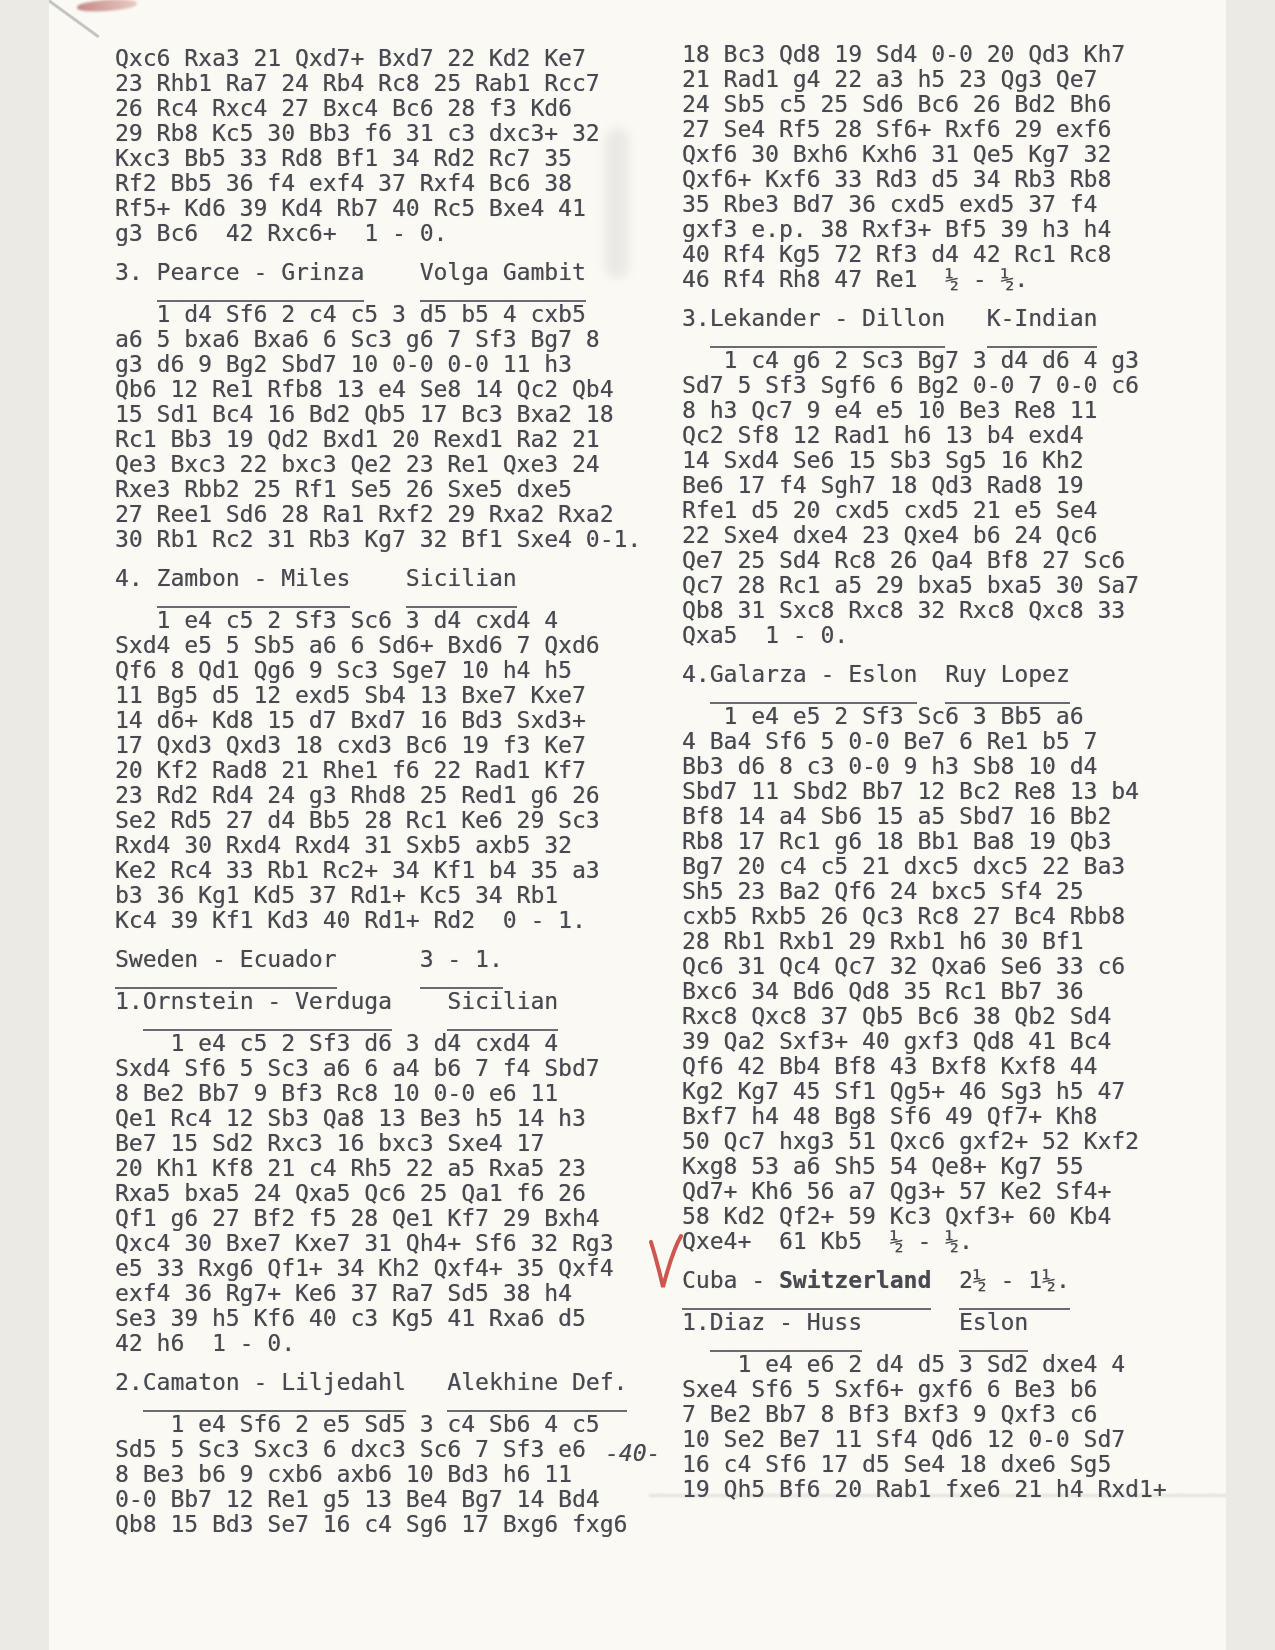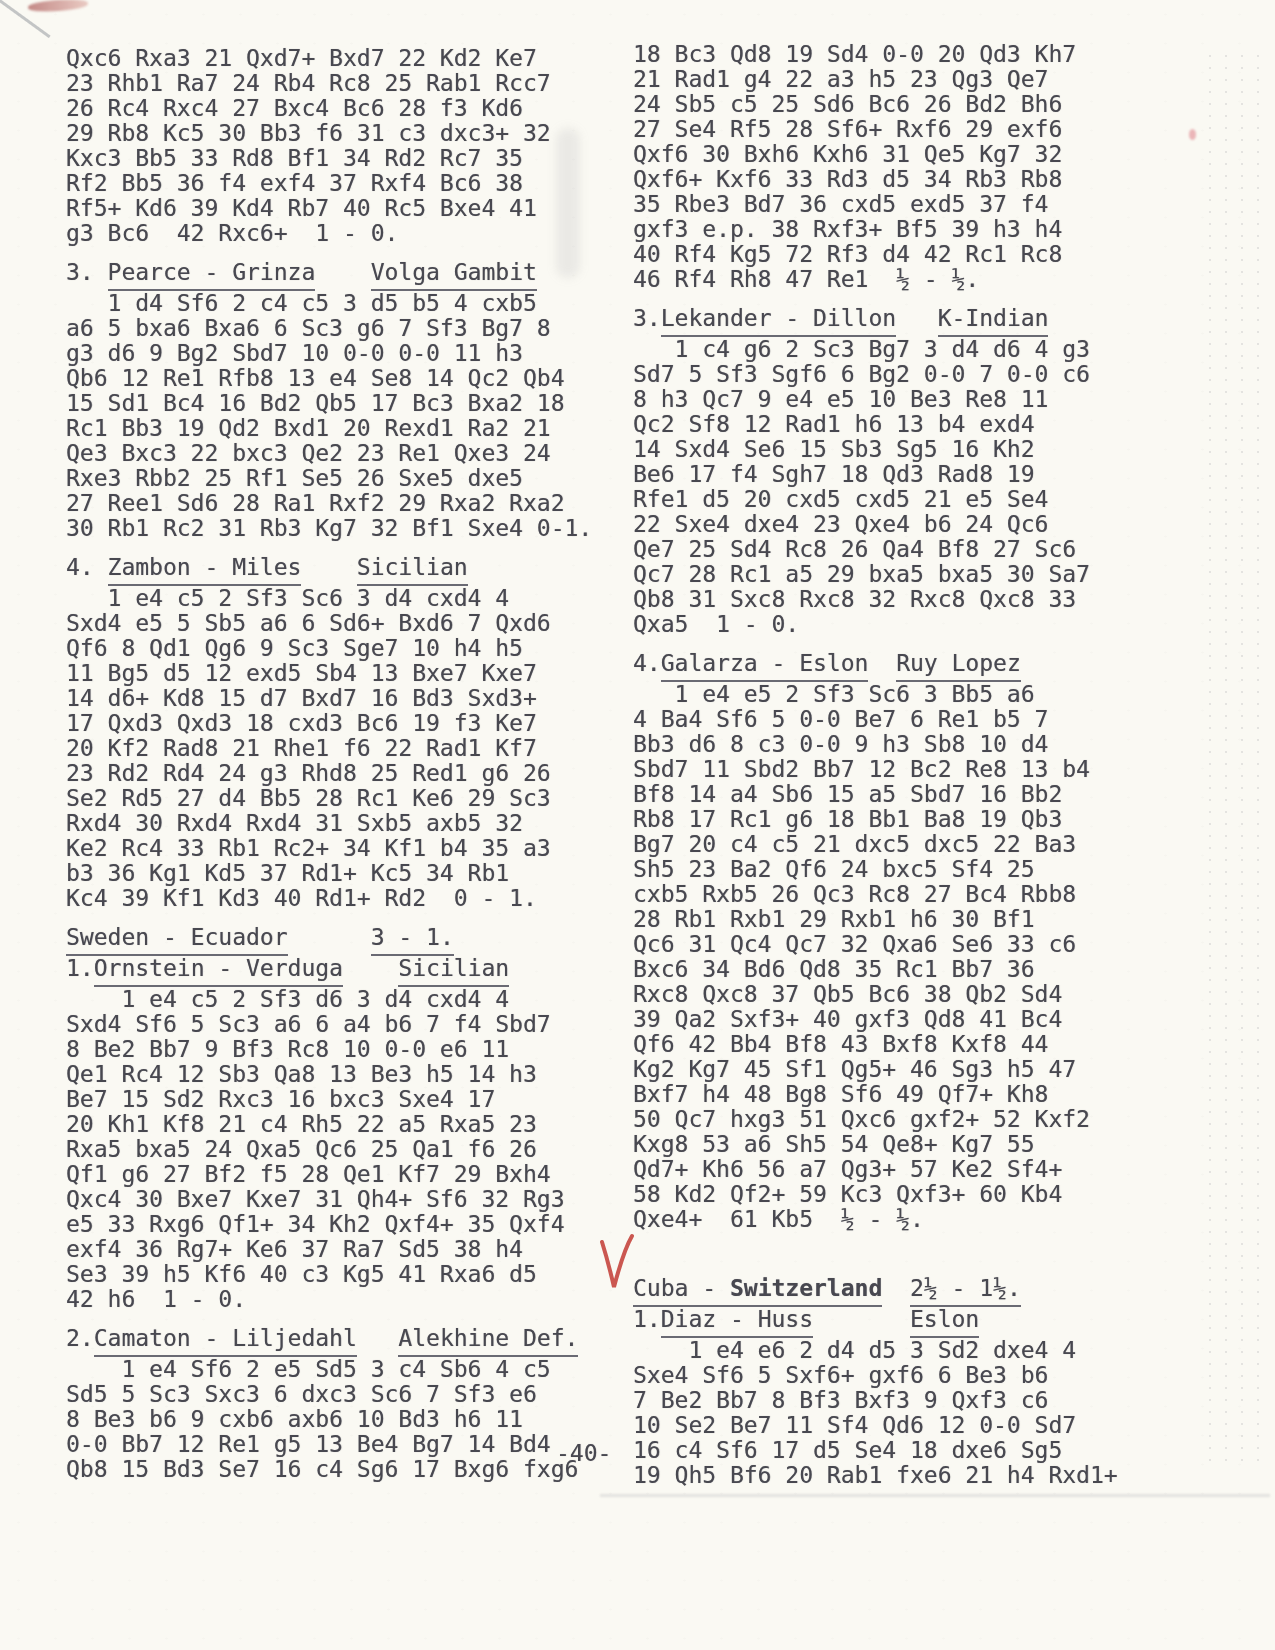--- a/index.html
+++ b/index.html
@@ -3,21 +3,21 @@
 <meta charset="utf-8">
 <style>
   :root{
     --paper:#faf9f3;
     --ink:#484850;
     --accent:#c23b33;
   }
   html,body{margin:0;padding:0;background:#eceae4;}
   .page{
     position:relative;
-    width:1275px;height:1650px;
+    width:1177px;height:1650px;
     margin:0 auto;
     background:var(--paper);
     overflow:hidden;
     font-family:"DejaVu Sans Mono","Liberation Mono",monospace;
     color:var(--ink);
   }
   
   .page::after{
     content:"";
     position:absolute;inset:0;
@@ -32,27 +32,28 @@
   .line{
     white-space:pre;
     font-size:23px;
     line-height:25px;
     text-shadow:0.3px 0.2px 0.7px rgba(72,72,82,.55);
   }
   .block+.block{margin-top:14px;}
   .heading .u{
     display:inline-block;
     border-bottom:2px solid rgba(70,70,82,.8);
-    padding-bottom:4px;
-  }
-  .heading .b{font-weight:bold;margin-top:30px;}
+    padding-bottom:15px;
+  }
+  .heading .b{font-weight:bold;}
   .footer{
     position:absolute;left:556px;top:1441px;
     font-size:23px;line-height:25px;white-space:pre;
     text-shadow:0.3px 0.2px 0.7px rgba(72,72,82,.55);
+    font-style:italic;
   }
   
   .red-smudge-top{
     position:absolute;left:28px;top:0px;width:60px;height:11px;
     background:linear-gradient(90deg,rgba(150,45,45,.55),rgba(195,95,85,.30));
     border-radius:45%;
     transform:rotate(-4deg);
     filter:blur(1px);
   }
   .corner-line{

